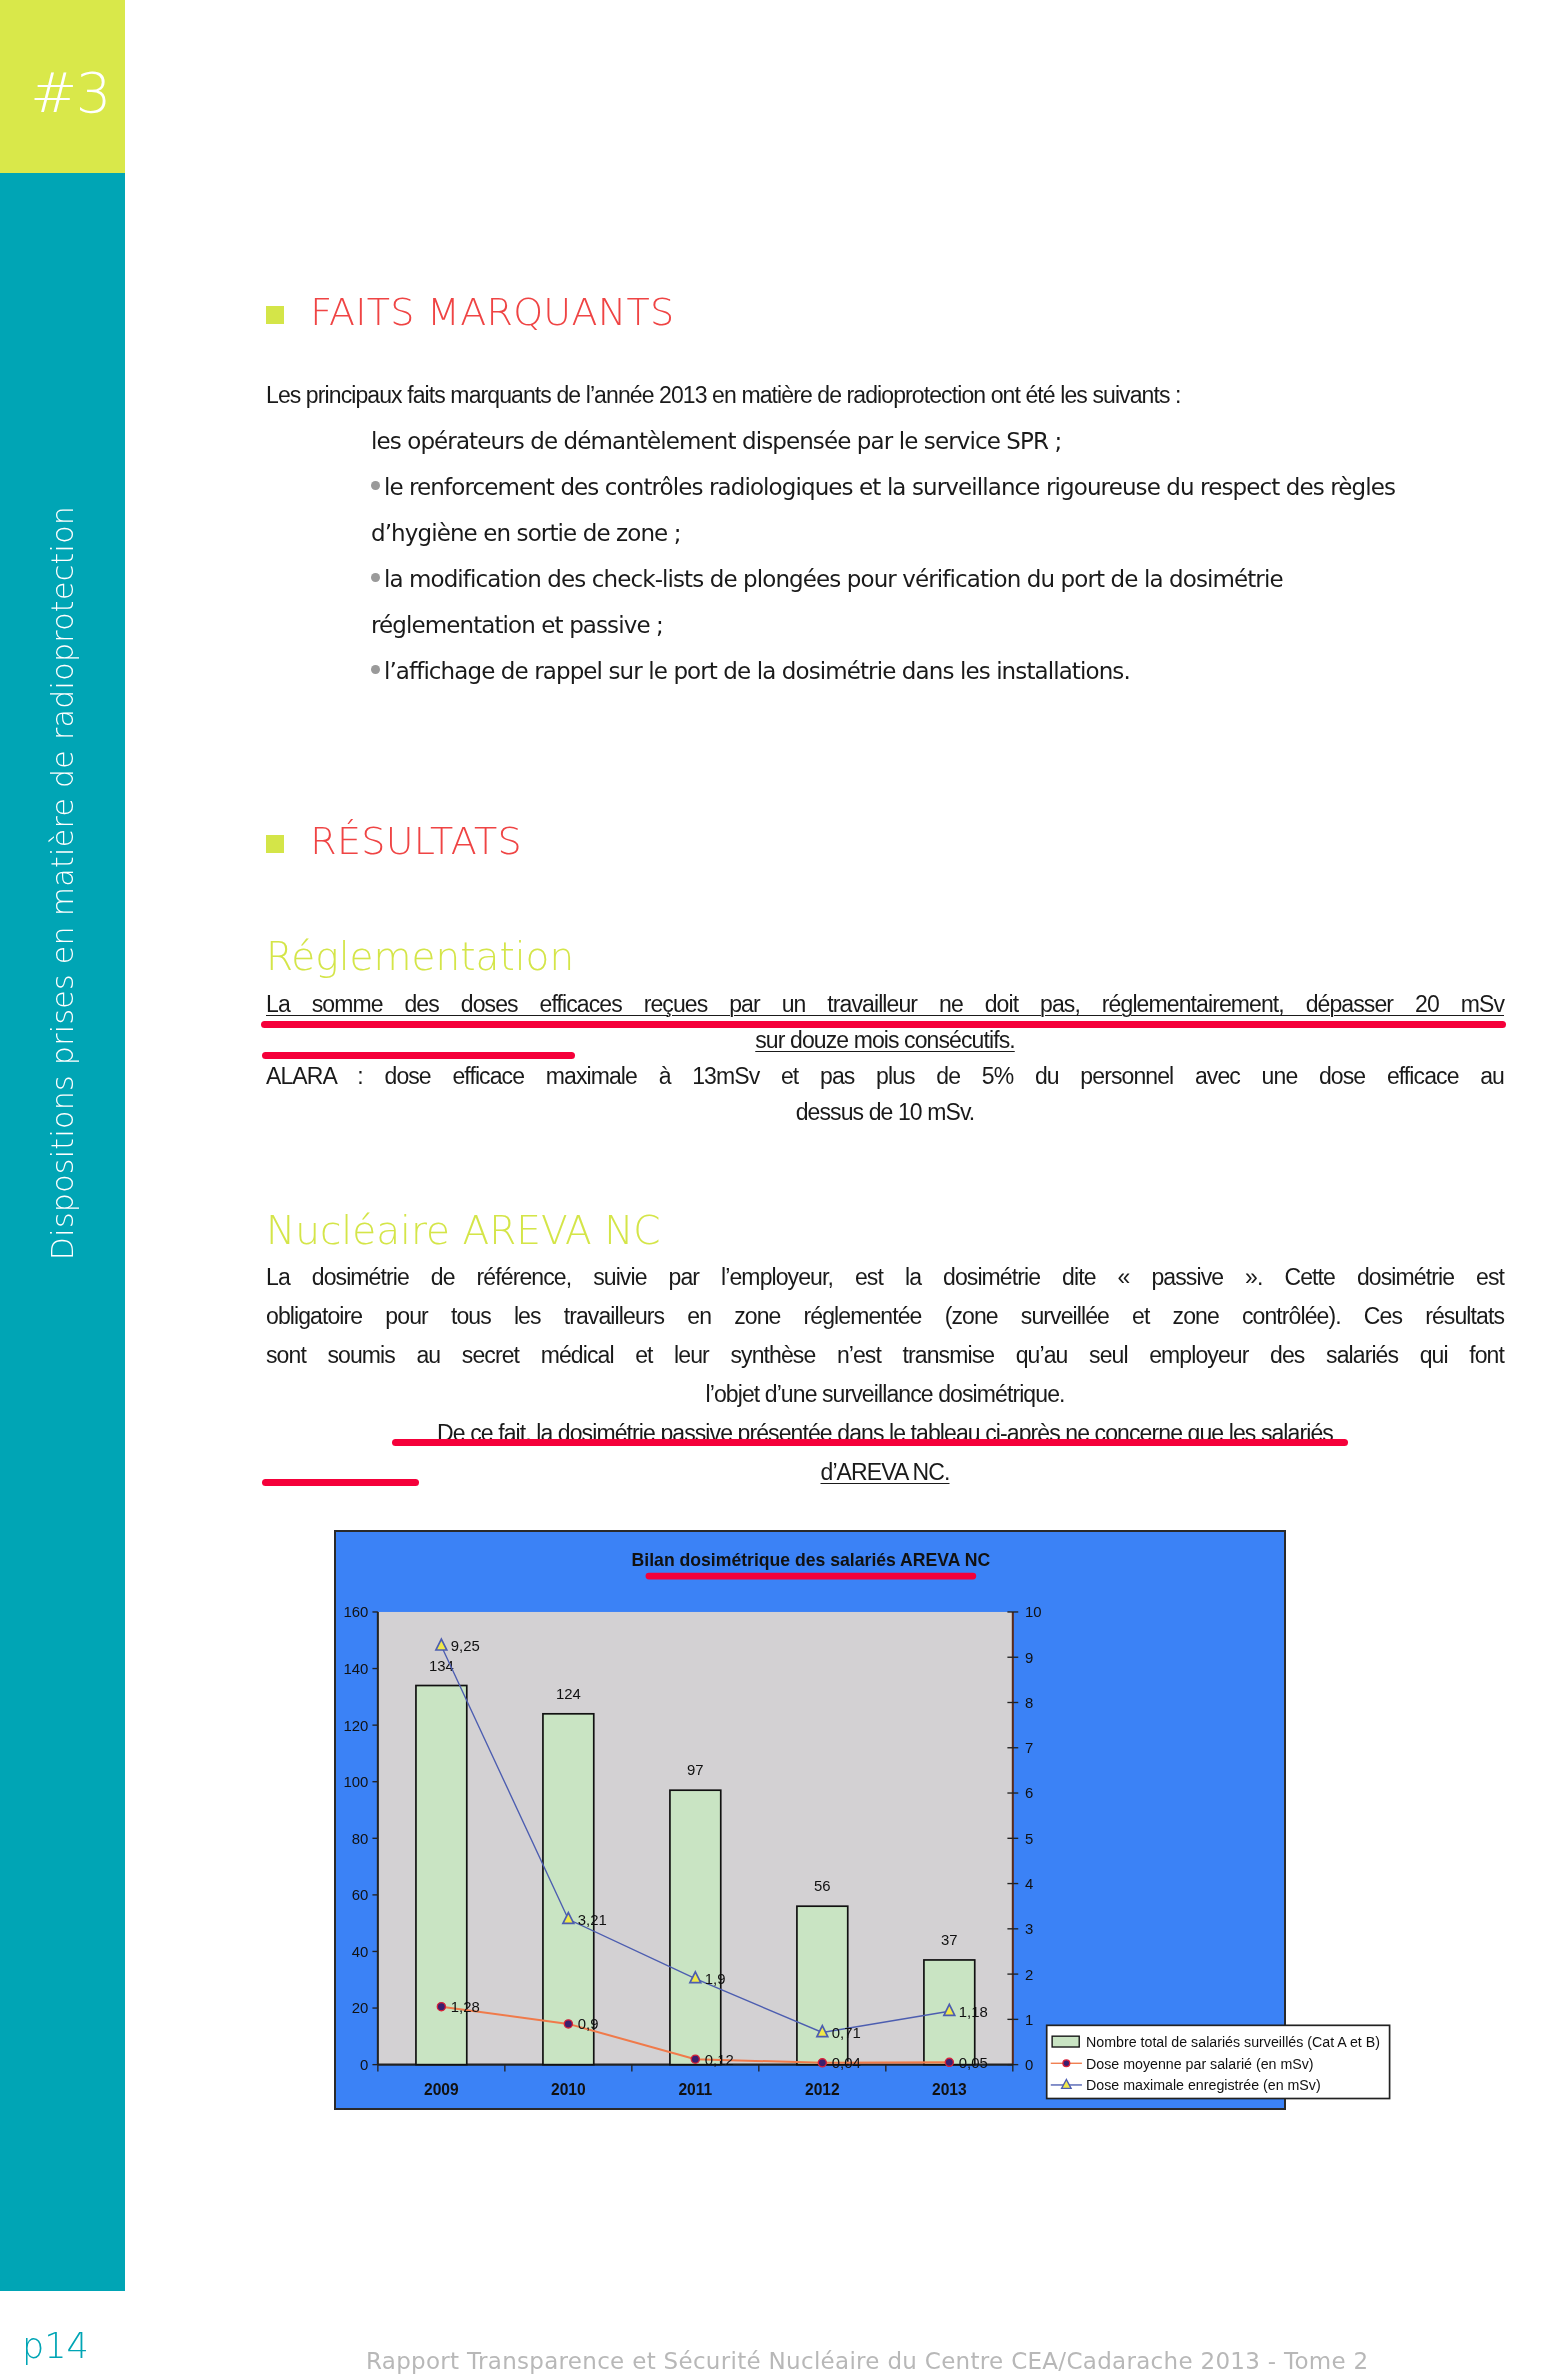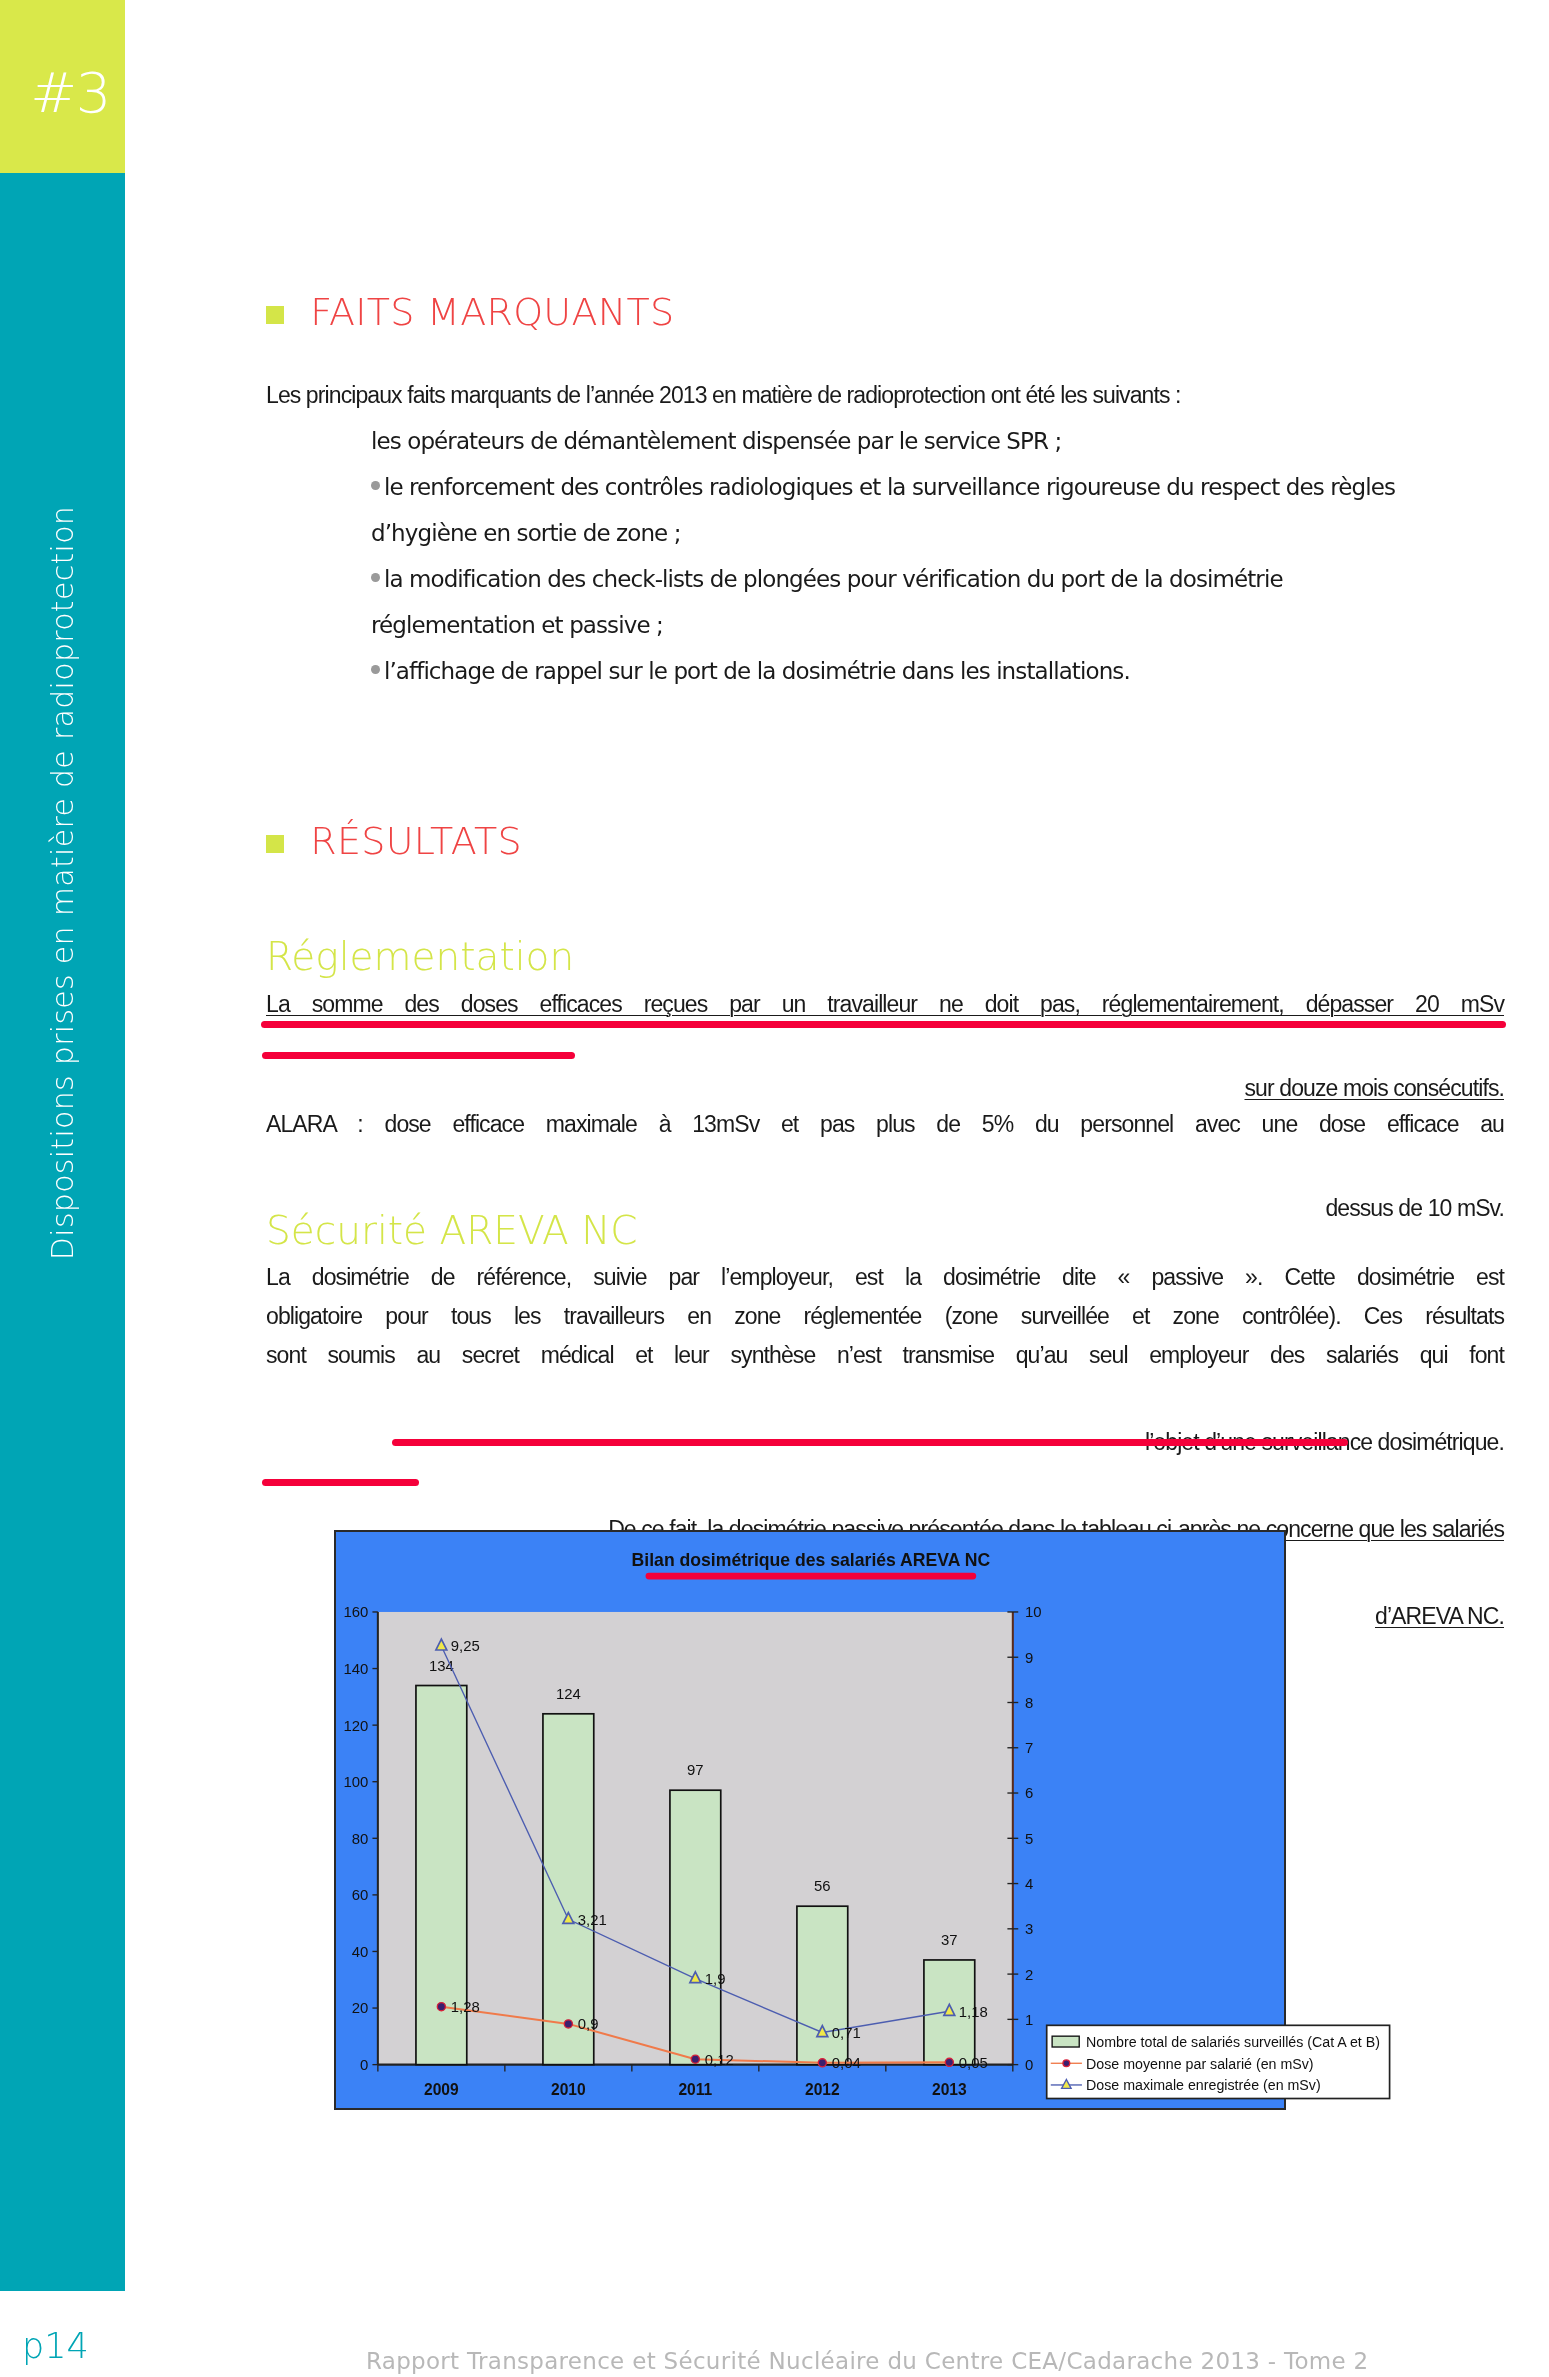--- a/index.html
+++ b/index.html
@@ -20,21 +20,21 @@
   .content { position:absolute; left:266px; top:0; width:1241px; }
   .h-section { position:absolute; left:0; font-size:38px; color:#ef4444; font-weight:300; letter-spacing:0.3px; display:flex; align-items:center; }
   .h-section .sq { width:18.3px; height:18.3px; background:#D4E548; margin-right:26px; margin-top:5.4px; }
   .h-sub { position:absolute; left:0; font-size:39px; color:#D4E548; font-weight:300;text-align:center; }
   .p { position:absolute; left:0; font-size:23px; line-height:37px; color:#1a1a1a; width:1238px; text-align:justify; font-family:Liberation Sans, sans-serif; font-stretch:condensed; letter-spacing:-0.9px; }
   .bullets { position:absolute; left:105px; top:418px; width:1139px; font-size:23px; line-height:46px; letter-spacing:-0.9px; }
   .bullet-line { display:block; }
   .dot { display:inline-block; width:8.8px; height:8.8px; border-radius:50%; background:#9a9a9a; margin-right:4.1px; vertical-align:middle; position:relative; top:-2.7px; }
   .ul-red { position:absolute; height:6.8px; background:#F5003A; border-radius:4.1px; }
   .just-line { display:block; text-align:justify; text-align-last:justify; }
-  .last-line { display:block; text-align:right;margin-top:48px; }
+  .last-line { display:block; text-align:center; }
   u { text-decoration:underline; text-underline-offset:3.4px; text-decoration-thickness:1.4px; }
 
   .chart-frame { position:absolute; left:334px; top:1530px; width:952px; height:580px; border:2px solid #2a2a2a; background:#3b82f6; box-sizing:border-box; }
   svg text { font-family:"Liberation Sans", sans-serif; }
 </style>
 </head>
 <body>
 
 <div class="sidebar-top">
   <span class="chapter-num">#3</span>
@@ -68,21 +68,21 @@
   <div class="h-sub" style="top:934px;">Réglementation</div>
   <div class="p" style="top:986px; line-height:36px;">
     <span class="just-line"><u>La somme des doses efficaces reçues par un travailleur ne doit pas, réglementairement, dépasser 20 mSv</u></span>
     <span class="last-line"><u>sur douze mois consécutifs.</u></span>
     <span class="just-line">ALARA : dose efficace maximale à 13mSv et pas plus de 5% du personnel avec une dose efficace au</span>
     <span class="last-line">dessus de 10 mSv.</span>
   </div>
   <div class="ul-red" style="left:-5.4px; top:1021px; width:1245px;"></div>
   <div class="ul-red" style="left:-4.1px; top:1052px; width:313px;"></div>
 
-  <div class="h-sub" style="top:1208px;">Sécurité AREVA NC</div>
+  <div class="h-sub" style="top:1208px;">Nucléaire AREVA NC</div>
   <div class="p" style="top:1258px; line-height:39px;">
     <span class="just-line">La dosimétrie de référence, suivie par l’employeur, est la dosimétrie dite « passive ». Cette dosimétrie est</span>
     <span class="just-line">obligatoire pour tous les travailleurs en zone réglementée (zone surveillée et zone contrôlée). Ces résultats</span>
     <span class="just-line">sont soumis au secret médical et leur synthèse n’est transmise qu’au seul employeur des salariés qui font</span>
     <span class="last-line">l’objet d’une surveillance dosimétrique.</span>
     <span class="last-line"><span>De ce fait, </span><u>la dosimétrie passive présentée dans le tableau ci-après ne concerne que les  salariés</u></span>
     <span class="last-line"><u>d’AREVA NC.</u></span>
   </div>
   <div class="ul-red" style="left:126px; top:1439px; width:956px;"></div>
   <div class="ul-red" style="left:-4.1px; top:1479px; width:157px;"></div>

